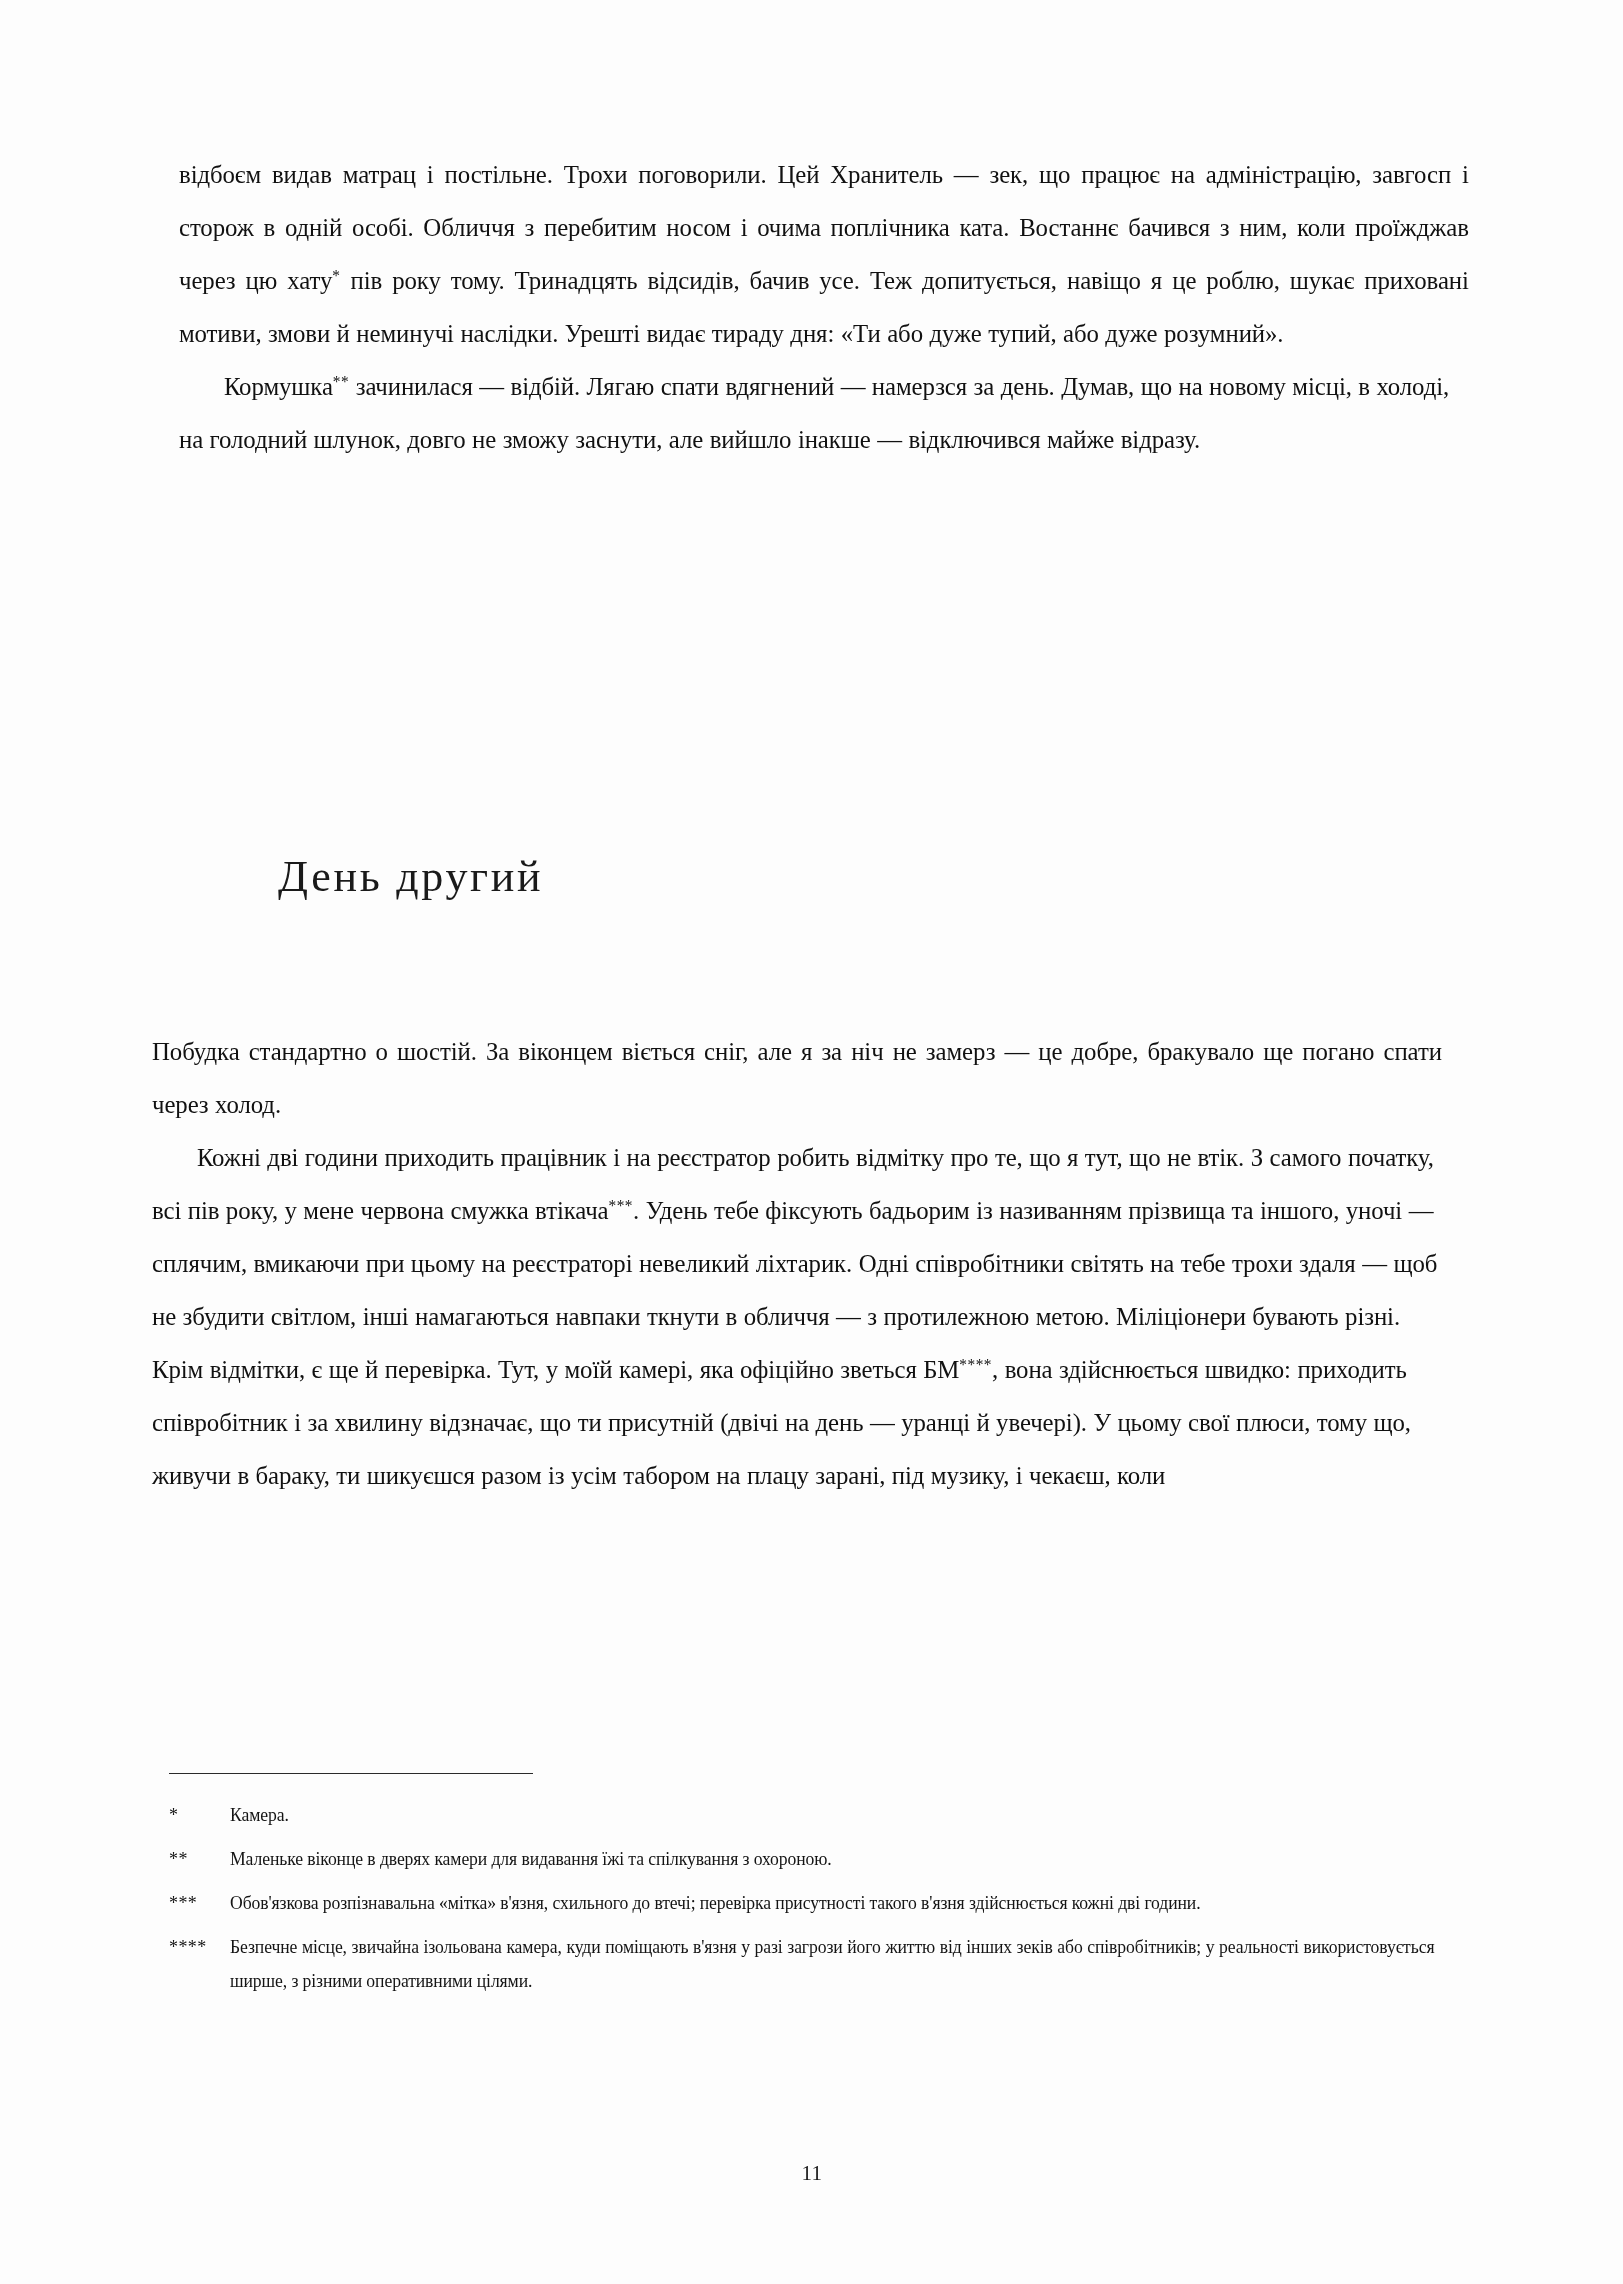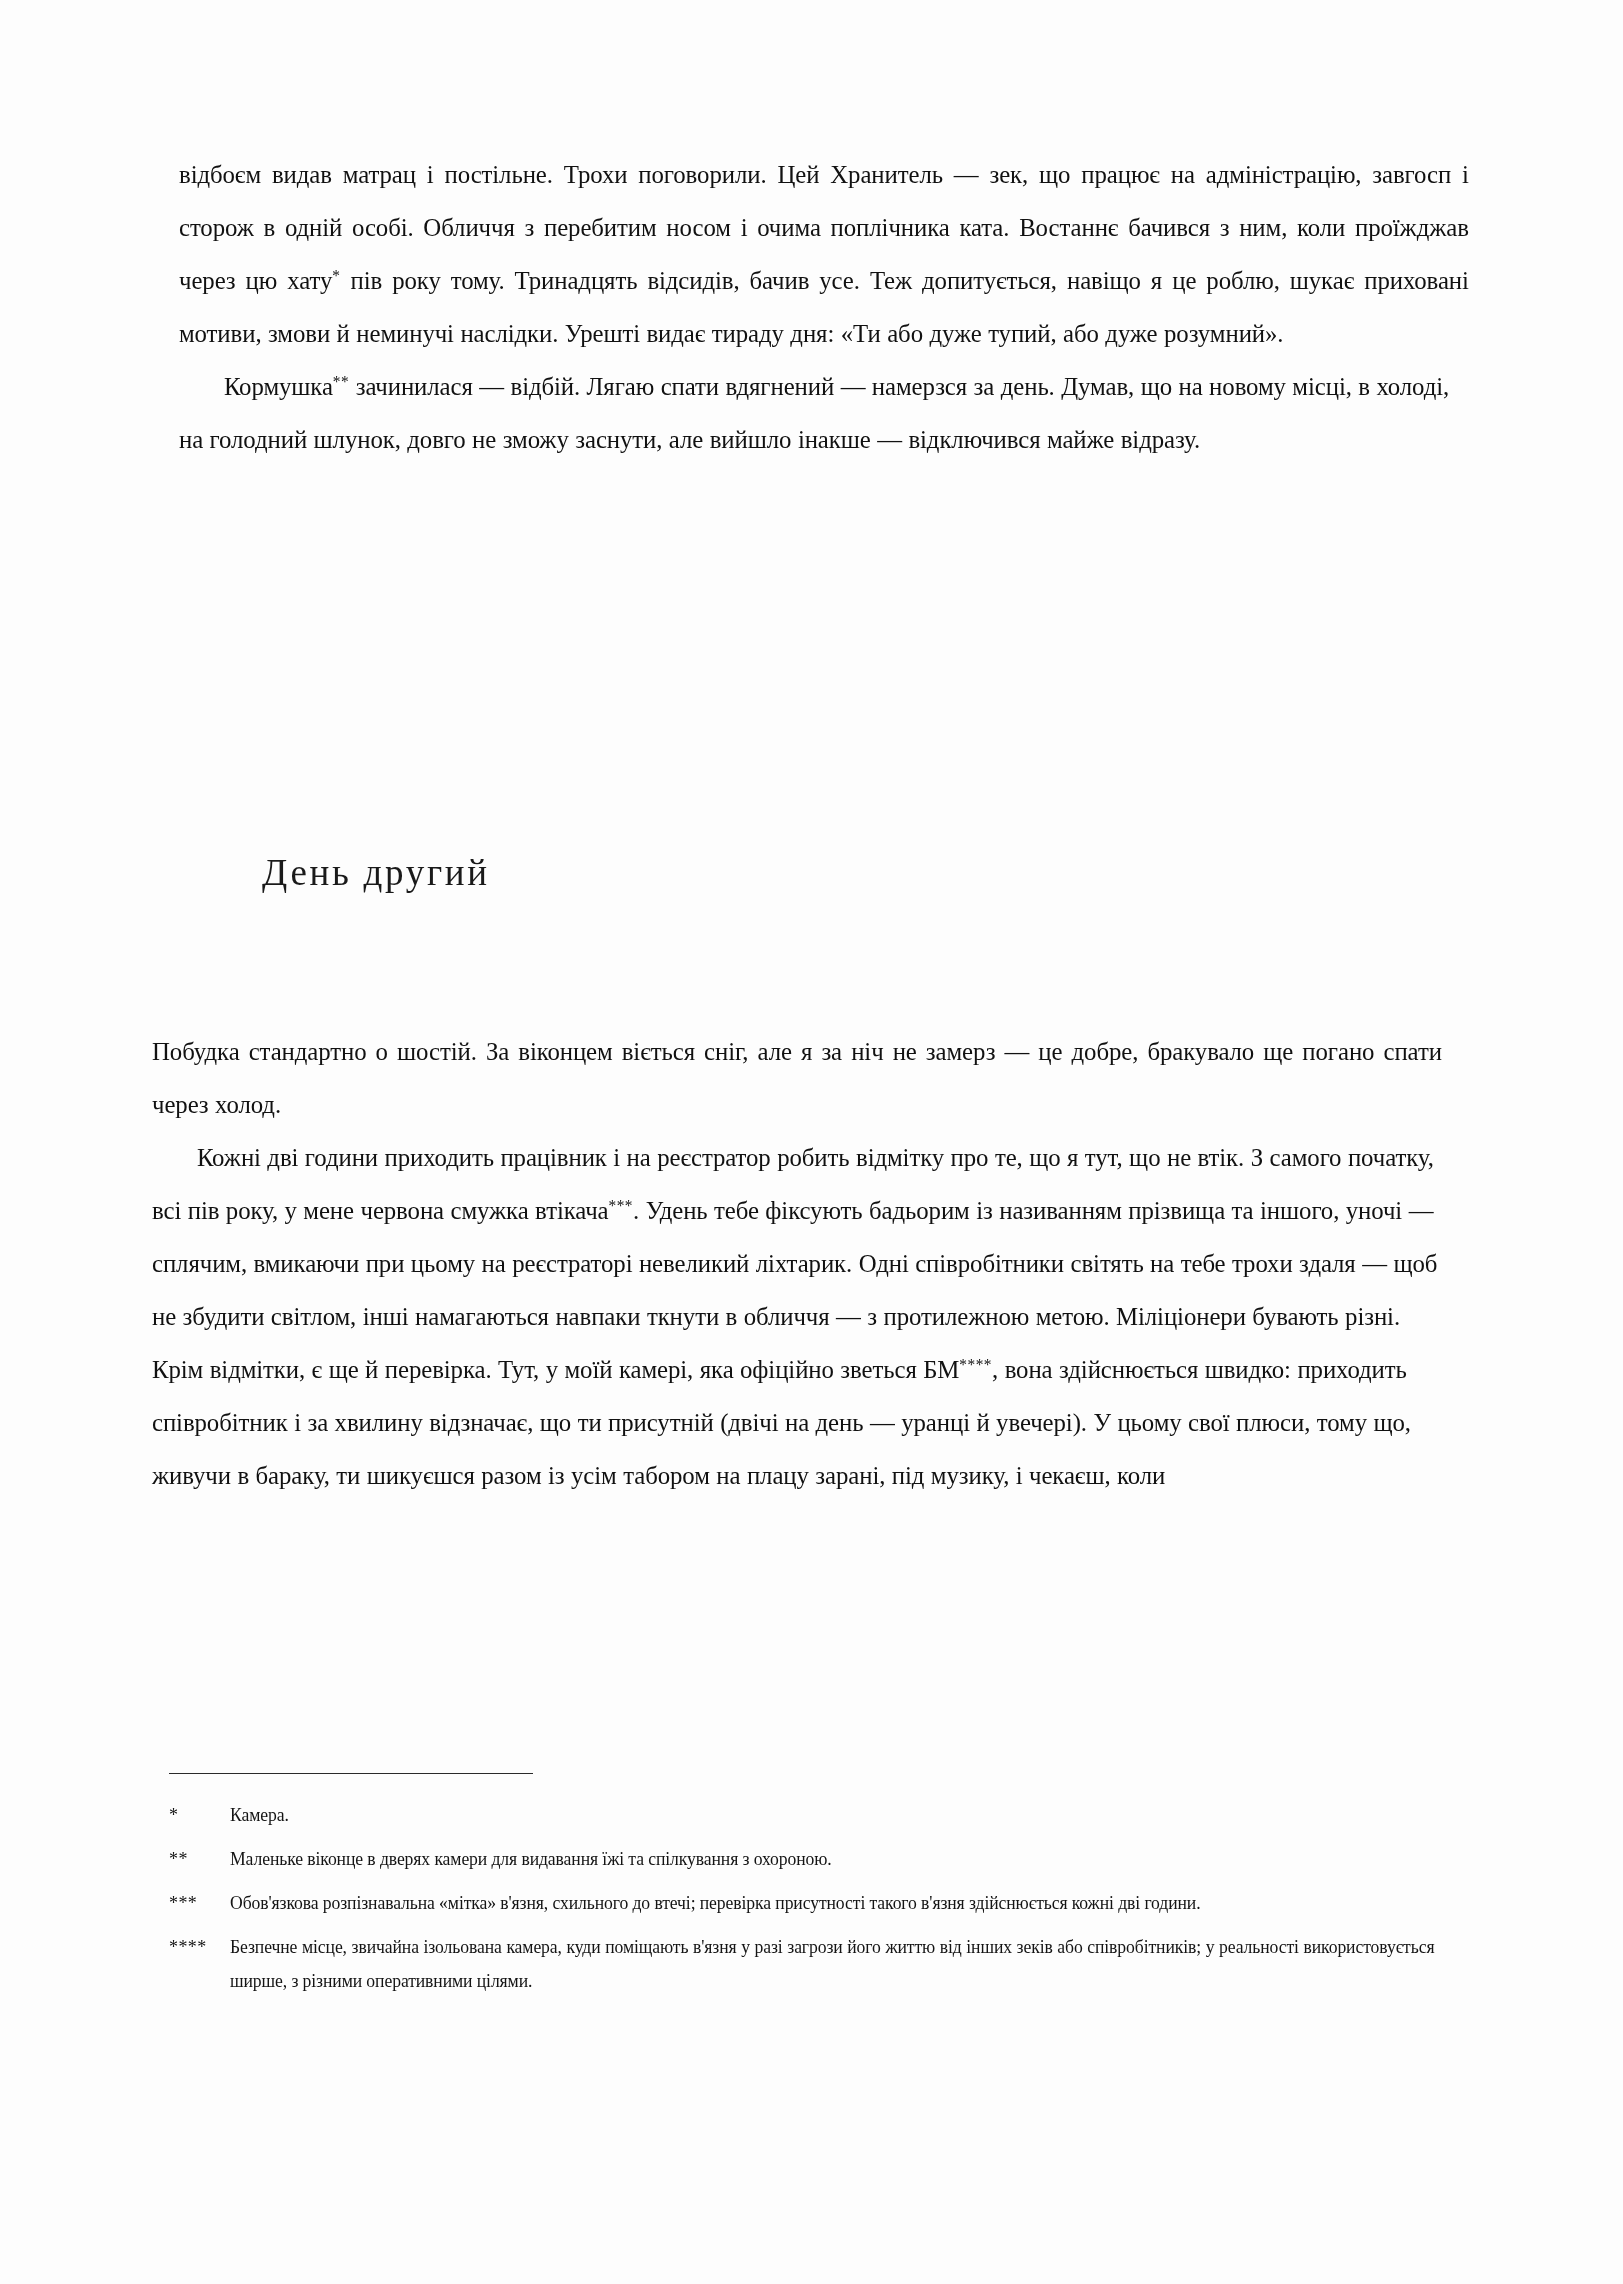--- a/index.html
+++ b/index.html
@@ -49,24 +49,24 @@
 
   sup.fn {
     font-size: 0.62em;
     vertical-align: 0.48em;
     letter-spacing: 0.5px;
     line-height: 0;
   }
 
   .chapter-heading {
     position: absolute;
-    left: 262px;
+    left: 278px;
     top: 851px;
     font-family: "Liberation Serif", "DejaVu Serif", serif;
-    font-size: 37px;
+    font-size: 44px;
     font-weight: 400;
     letter-spacing: 2.7px;
     color: #1a1a1a;
     white-space: nowrap;
   }
 
   .after-heading {
     position: absolute;
     left: 152px;
     top: 1025px;
@@ -156,15 +156,16 @@
       <span class="fn-mark">***</span>
       <span class="fn-text">Обов'язкова розпізнавальна «мітка» в'язня, схильного до втечі; перевірка присутності такого в'язня здійснюється кожні дві години.</span>
     </div>
 
     <div class="fn-row wide">
       <span class="fn-mark">****</span>
       <span class="fn-text">Безпечне місце, звичайна ізольована камера, куди поміщають в'язня у разі загрози його життю від інших зеків або співробітників; у реальності використовується ширше, з різними оперативними цілями.</span>
     </div>
   </div>
 
+  <div class="page-number">11</div>
 
 </div>
 
 
 </body></html>

